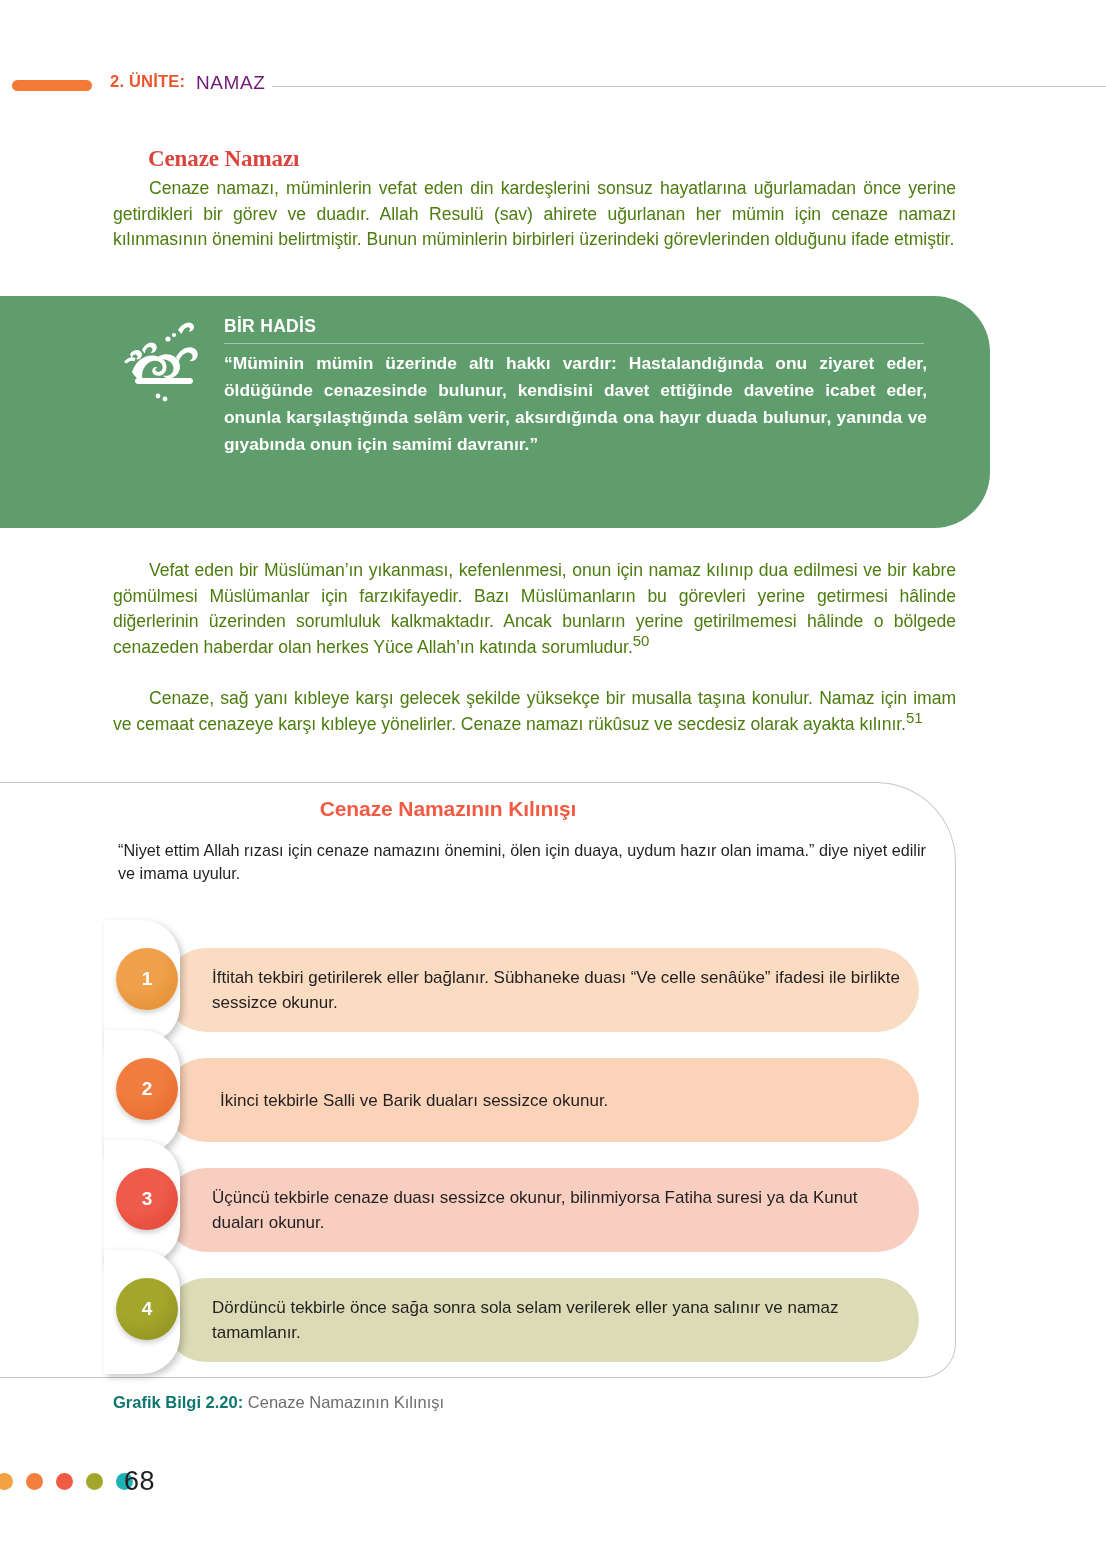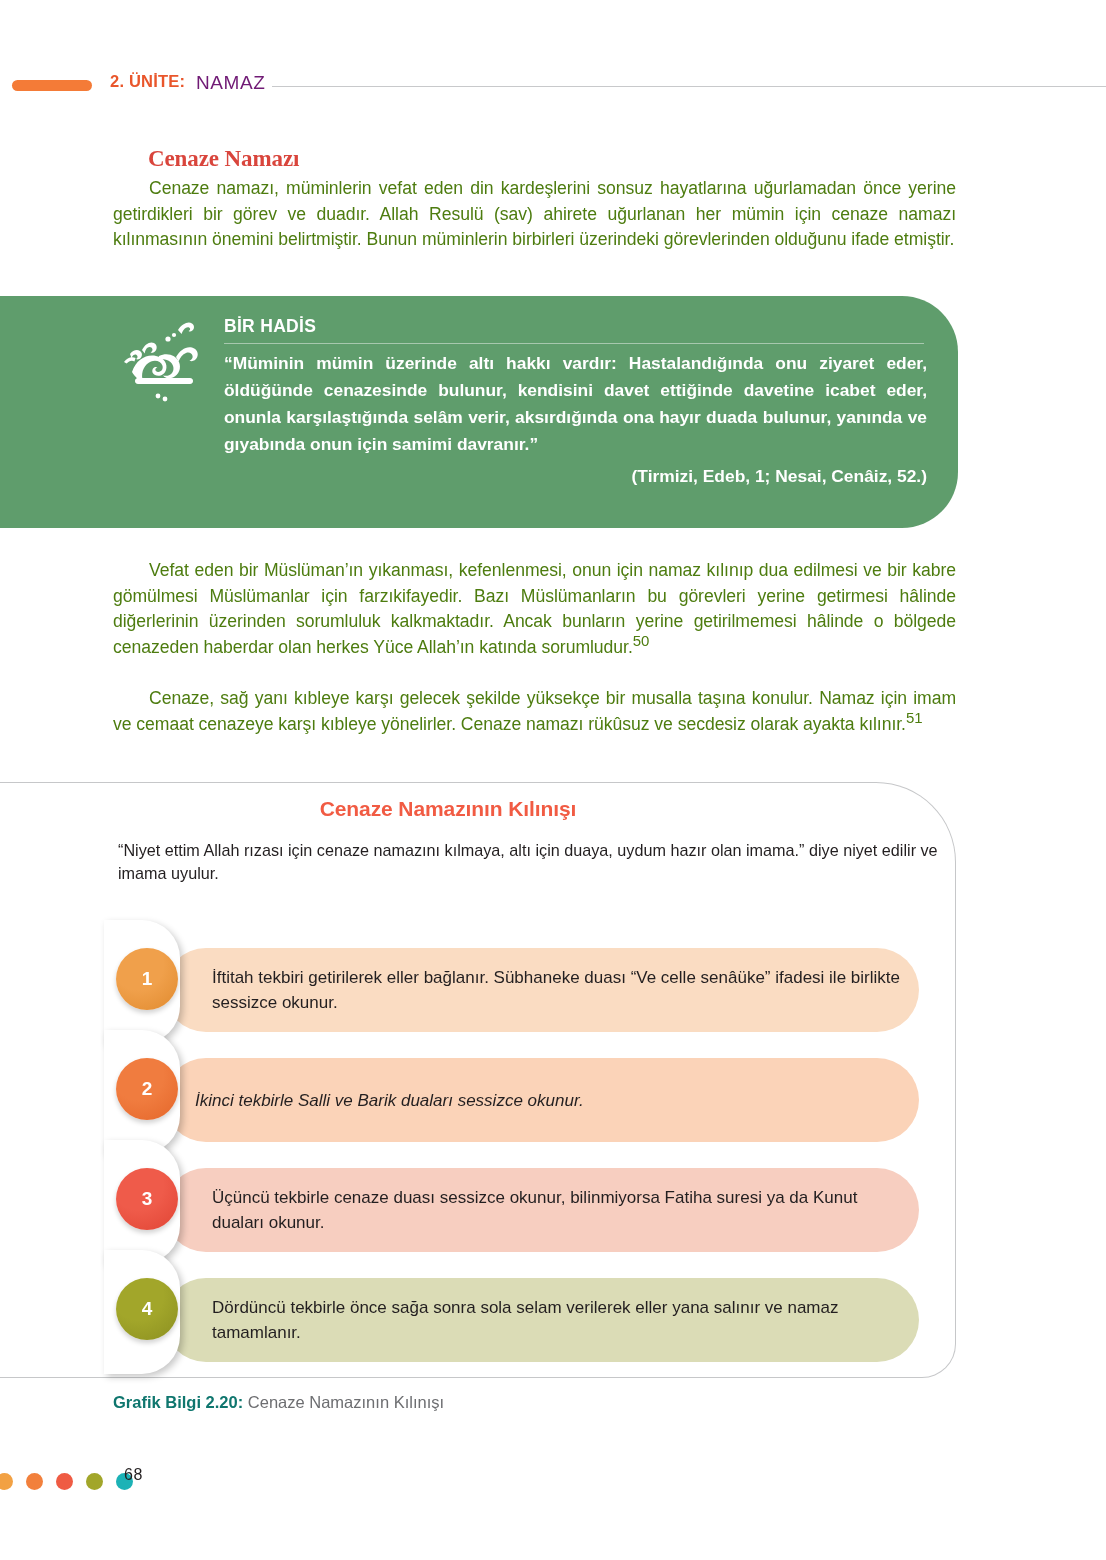--- a/index.html
+++ b/index.html
@@ -89,20 +89,21 @@
   
   #hadith-box {
     position: absolute;
     left: 0px;
     top: 296px;
     width: 958px;
     height: 232px;
     background: #5f9d6c;
     border-top-right-radius: 56px;
     border-bottom-right-radius: 56px;
+    padding-left: 32px;
   }
   #hadith-calligraphy {
     position: absolute;
     left: 112px;
     top: 14px;
     width: 96px;
     height: 102px;
   }
   #hadith-label {
     position: absolute;
@@ -256,21 +257,21 @@
     position: absolute;
     top: 0;
     width: 17px;
     height: 17px;
     border-radius: 50%;
   }
   #page-number {
     position: absolute;
     left: 124px;
     top: 1466px;
-    font-size: 16px;
+    font-size: 27px;
     color: #231f20;
     letter-spacing: 0.5px;
   }
 </style>
 </head>
 <body>
 
 <div id="running-header">
   <div id="header-orange-bar" style="background: rgb(244, 123, 55);"></div>
   <div id="header-unit-label" style="color: rgb(233, 86, 43);">2. ÜNİTE:</div>
@@ -297,46 +298,45 @@
         <path d="M66 20 C70 14, 76 11, 80 13.5 C82.6 15.2, 82.6 18.6, 80.4 20.6 C79 21.8, 77.4 21.8, 76.6 21 C77.8 20.6, 78.4 19.6, 78 18.6 C77.4 17.2, 75.6 16.8, 74 17.8 C72 19, 70.4 21.4, 69.6 24 Z"></path>
         <ellipse cx="46" cy="86" rx="2.4" ry="2.4"></ellipse>
         <ellipse cx="53" cy="89" rx="2.4" ry="2.4"></ellipse>
         <path d="M12 52 C15 47.6, 20 46, 23.6 48 L22.4 51.4 C20 50, 16.8 50.8, 14.6 53.6 Z"></path>
       </g>
     </svg>
   </div>
   <div id="hadith-label">BİR HADİS</div>
   <div id="hadith-divider"></div>
   <div id="hadith-text">“Müminin mümin üzerinde altı hakkı vardır: Hastalandığında onu ziyaret eder, öldüğünde cenazesinde bulunur, kendisini davet ettiğinde davetine icabet eder, onunla karşılaştığında selâm verir, aksırdığında ona hayır duada bulunur, yanında ve gıyabında onun için samimi davranır.”</div>
-  <div id="hadith-source">(Tirmizi, Edeb, 1; Nesai, Cenâiz, 52.)</div>
 </div>
 
 <div class="bodytext" id="para-two"><span class="indent"></span><span>Vefat eden bir Müslüman’ın yıkanması, kefenlenmesi, onun için namaz kılınıp dua edilmesi ve bir kabre gömülmesi Müslümanlar için farzıkifayedir. Bazı Müslümanların bu görevleri yerine getirmesi hâlinde diğerlerinin üzerinden sorumluluk kalkmaktadır. Ancak bunların yerine getirilmemesi hâlinde o bölgede cenazeden haberdar olan herkes Yüce Allah’ın katında sorumludur.</span><sup class="fn">50</sup></div>
 
 <div class="bodytext" id="para-three"><span class="indent"></span><span>Cenaze, sağ yanı kıbleye karşı gelecek şekilde yüksekçe bir musalla taşına konulur. Namaz için imam ve cemaat cenazeye karşı kıbleye yönelirler. Cenaze namazı rükûsuz  ve secdesiz olarak ayakta kılınır.</span><sup class="fn">51</sup></div>
 
 <div id="graphic-container">
   <div id="graphic-title" style="color: rgb(241, 91, 67);">Cenaze Namazının Kılınışı</div>
-  <div class="graphic-note" id="graphic-note-1">“Niyet ettim Allah rızası için cenaze namazını kılmaya, altı için duaya, uydum hazır olan imama.” diye niyet edilir ve imama uyulur.</div>
+  <div class="graphic-note" id="graphic-note-1">“Niyet ettim Allah rızası için cenaze namazını önemini, ölen için duaya, uydum hazır olan imama.” diye niyet edilir ve imama uyulur.</div>
 </div>
 
 <div id="steps">
 
   <div class="step-row" style="top:0px;">
     <div class="step-bar" style="left: 164px; right: 0px; width: 755px; top: 8px; background: rgb(250, 220, 194);"></div>
     <div class="ribbon"></div>
     <div class="step-circle" style="background: radial-gradient(circle at 36% 28%, rgb(240, 160, 75) 0%, rgb(240, 160, 75) 42%, rgb(224, 138, 46) 100%);">1</div>
     <div class="step-bar-text" style="left:212px; width:694px; top:50px;">İftitah tekbiri getirilerek eller bağlanır. Sübhaneke duası “Ve celle senâüke” ifadesi ile birlikte sessizce okunur.</div>
   </div>
 
   <div class="step-row" style="top:110px;">
     <div class="step-bar" style="left: 164px; width: 755px; top: 8px; background: rgb(251, 211, 184);"></div>
     <div class="ribbon"></div>
     <div class="step-circle" style="background: radial-gradient(circle at 36% 28%, rgb(240, 124, 63) 0%, rgb(240, 124, 63) 42%, rgb(228, 102, 42) 100%);">2</div>
-    <div class="step-bar-text" style="left:195px; width:694px; top:50px;font-style:italic;">İkinci tekbirle Salli ve Barik duaları sessizce okunur.</div>
+    <div class="step-bar-text" style="left:220px; width:694px; top:50px;">İkinci tekbirle Salli ve Barik duaları sessizce okunur.</div>
   </div>
 
   <div class="step-row" style="top:220px;">
     <div class="step-bar" style="left: 164px; width: 755px; top: 8px; background: rgb(247, 206, 192);"></div>
     <div class="ribbon"></div>
     <div class="step-circle" style="background: radial-gradient(circle at 36% 28%, rgb(239, 91, 74) 0%, rgb(239, 91, 74) 42%, rgb(224, 68, 52) 100%);">3</div>
     <div class="step-bar-text" style="left:212px; width:694px; top:50px;">Üçüncü tekbirle cenaze duası sessizce okunur, bilinmiyorsa Fatiha suresi ya da Kunut duaları okunur.</div>
   </div>
 
   <div class="step-row" style="top:330px;">

